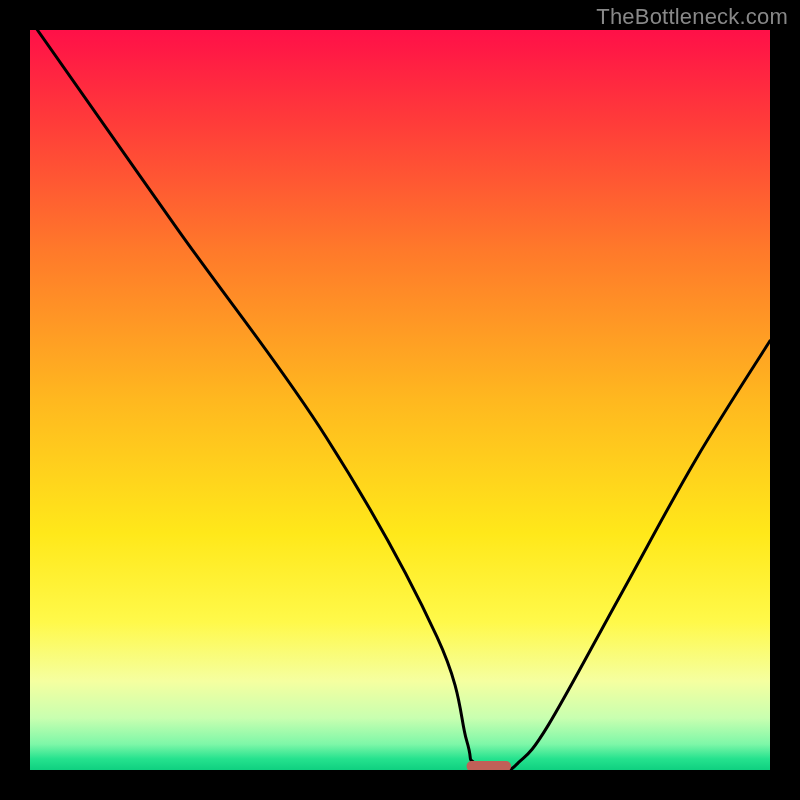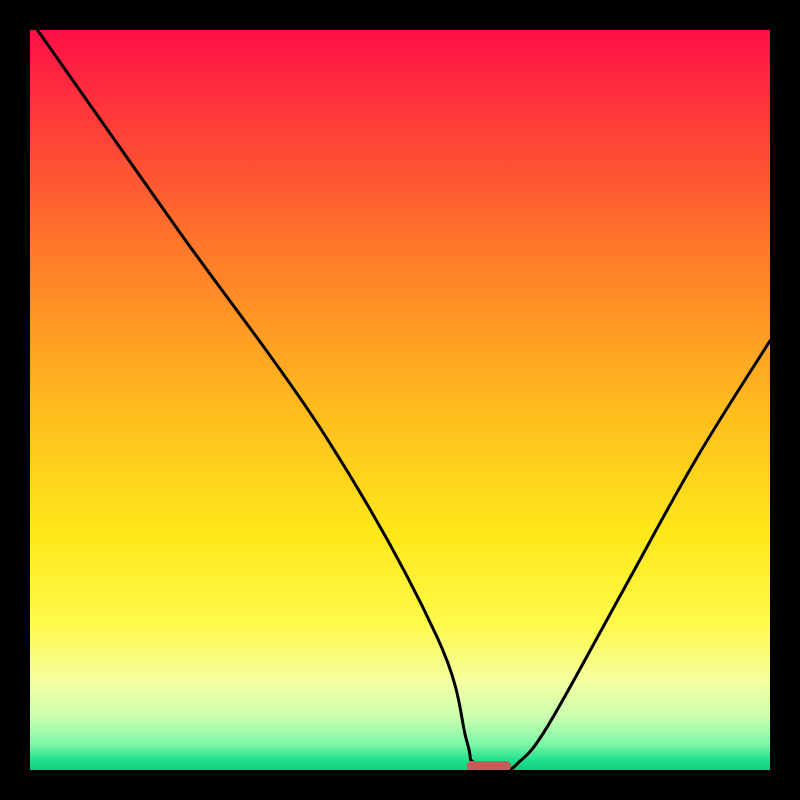--- a/index.html
+++ b/index.html
@@ -39,20 +39,21 @@
   .plot-svg {
     width: 740px;
     height: 740px;
     display: block;
   }
 </style>
 </head>
 <body>
 
 <div class="frame">
+  <div class="watermark">TheBottleneck.com</div>
 
   <div class="plot-area">
     <svg class="plot-svg" viewBox="0 0 740 740" preserveAspectRatio="none">
       <defs>
         <linearGradient id="bg-grad" x1="0" y1="0" x2="0" y2="1">
 
         <stop offset="0.00%" stop-color="#ff1048"></stop>
             <stop offset="12.00%" stop-color="#ff3a3a"></stop>
             <stop offset="30.00%" stop-color="#ff7a2a"></stop>
             <stop offset="50.00%" stop-color="#ffb81f"></stop>

